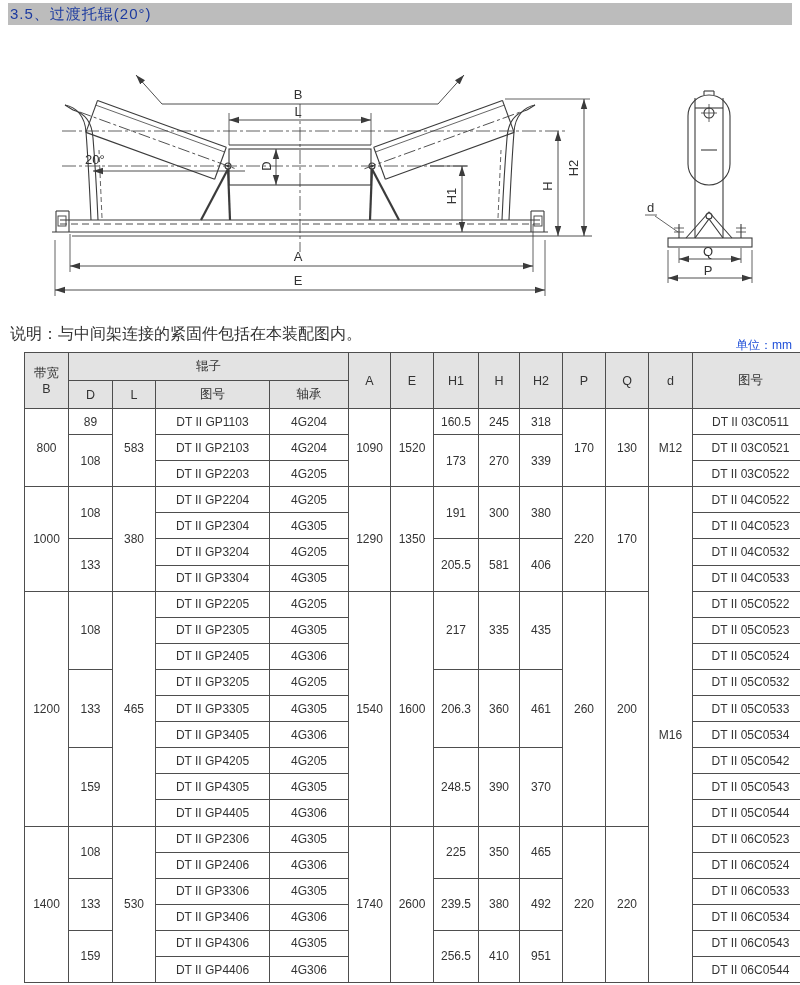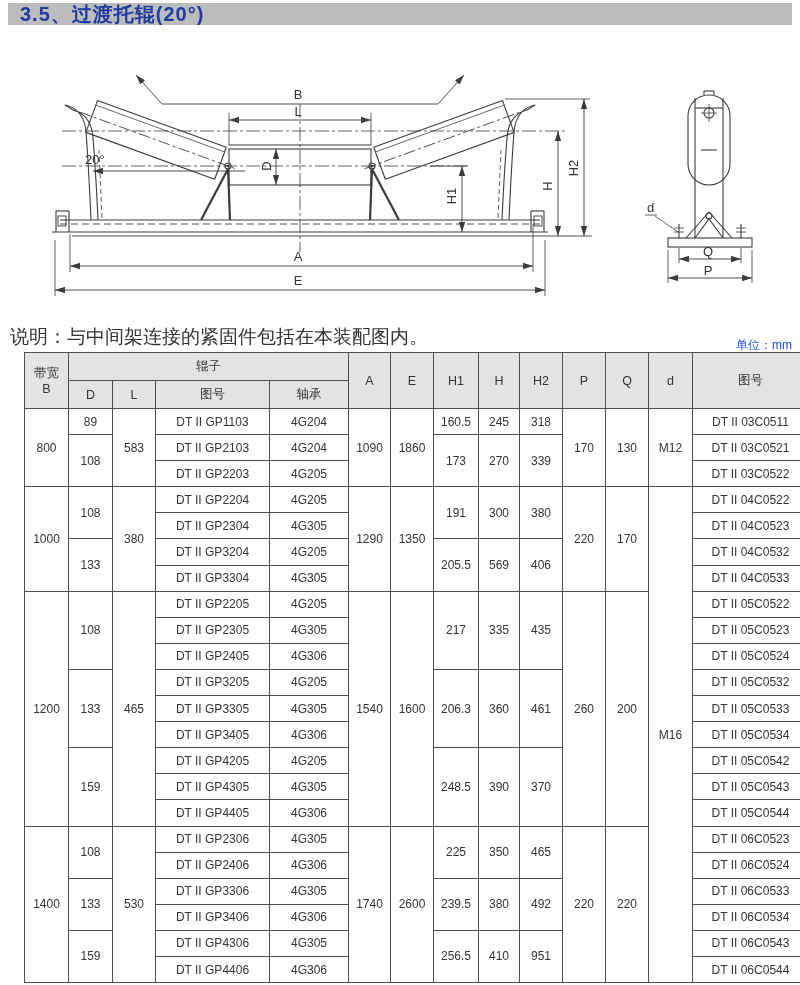--- a/index.html
+++ b/index.html
@@ -1,23 +1,23 @@
 <!DOCTYPE html>
 <html><head>
 <meta charset="utf-8">
 <style>
   html,body { margin:0; padding:0; }
   body { width:800px; height:985px; background:#ffffff;
          font-family:"Liberation Sans","DejaVu Sans",sans-serif; color:#2b2b2b; }
   .page { position:relative; width:800px; height:985px; overflow:hidden; }
   .titlebar { position:absolute; left:8px; top:3px; width:784px; height:22px;
-              background:#bcbcbc; color:#1d3ba0; font-weight:bold; font-size:20px;
-              line-height:22px; padding-left:12px; box-sizing:border-box; letter-spacing:1px; }
+              background:#bcbcbc; color:#1d3ba0; font-weight:normal; font-size:15px;
+              line-height:22px; padding-left:2px; box-sizing:border-box; letter-spacing:1px; }
   .drawing { position:absolute; left:0; top:30px; }
-  .note { position:absolute; left:10px; top:324px; font-size:19px; color:#333; }
+  .note { position:absolute; left:10px; top:324px; font-size:16px; color:#333; }
   .unit { position:absolute; right:8px; top:337px; font-size:12px; color:#1d4ed8; }
   table.spec { position:absolute; left:24px; top:352px; width:784px;
                border-collapse:collapse; table-layout:fixed; font-size:12px; color:#333; }
   .spec th, .spec td { border:1px solid #4e4e4e; text-align:center; vertical-align:middle;
                        padding:0; overflow:hidden; white-space:nowrap; }
   .spec thead th { background:#e3e3e3; font-weight:normal; height:27px; font-size:12.5px; }
   .spec tbody td { height:25.1px; background:#ffffff; }
   svg text { font-family:"Liberation Sans","DejaVu Sans",sans-serif; font-size:13px; fill:#333; }
 </style>
 </head>
@@ -220,21 +220,21 @@
       </tr>
     </thead>
     <tbody>
       <tr>
         <td rowspan="3">800</td>
         <td>89</td>
         <td rowspan="3">583</td>
         <td>DT II GP1103</td>
         <td>4G204</td>
         <td rowspan="3">1090</td>
-        <td rowspan="3">1860</td>
+        <td rowspan="3">1520</td>
         <td>160.5</td>
         <td>245</td>
         <td>318</td>
         <td rowspan="3">170</td>
         <td rowspan="3">130</td>
         <td rowspan="3">M12</td>
         <td>DT II 03C0511</td>
       </tr>
       <tr>
         <td rowspan="2">108</td>
@@ -269,21 +269,21 @@
       <tr>
         <td>DT II GP2304</td>
         <td>4G305</td>
         <td>DT II 04C0523</td>
       </tr>
       <tr>
         <td rowspan="2">133</td>
         <td>DT II GP3204</td>
         <td>4G205</td>
         <td rowspan="2">205.5</td>
-        <td rowspan="2">569</td>
+        <td rowspan="2">581</td>
         <td rowspan="2">406</td>
         <td>DT II 04C0532</td>
       </tr>
       <tr>
         <td>DT II GP3304</td>
         <td>4G305</td>
         <td>DT II 04C0533</td>
       </tr>
       <tr>
         <td rowspan="9">1200</td>

